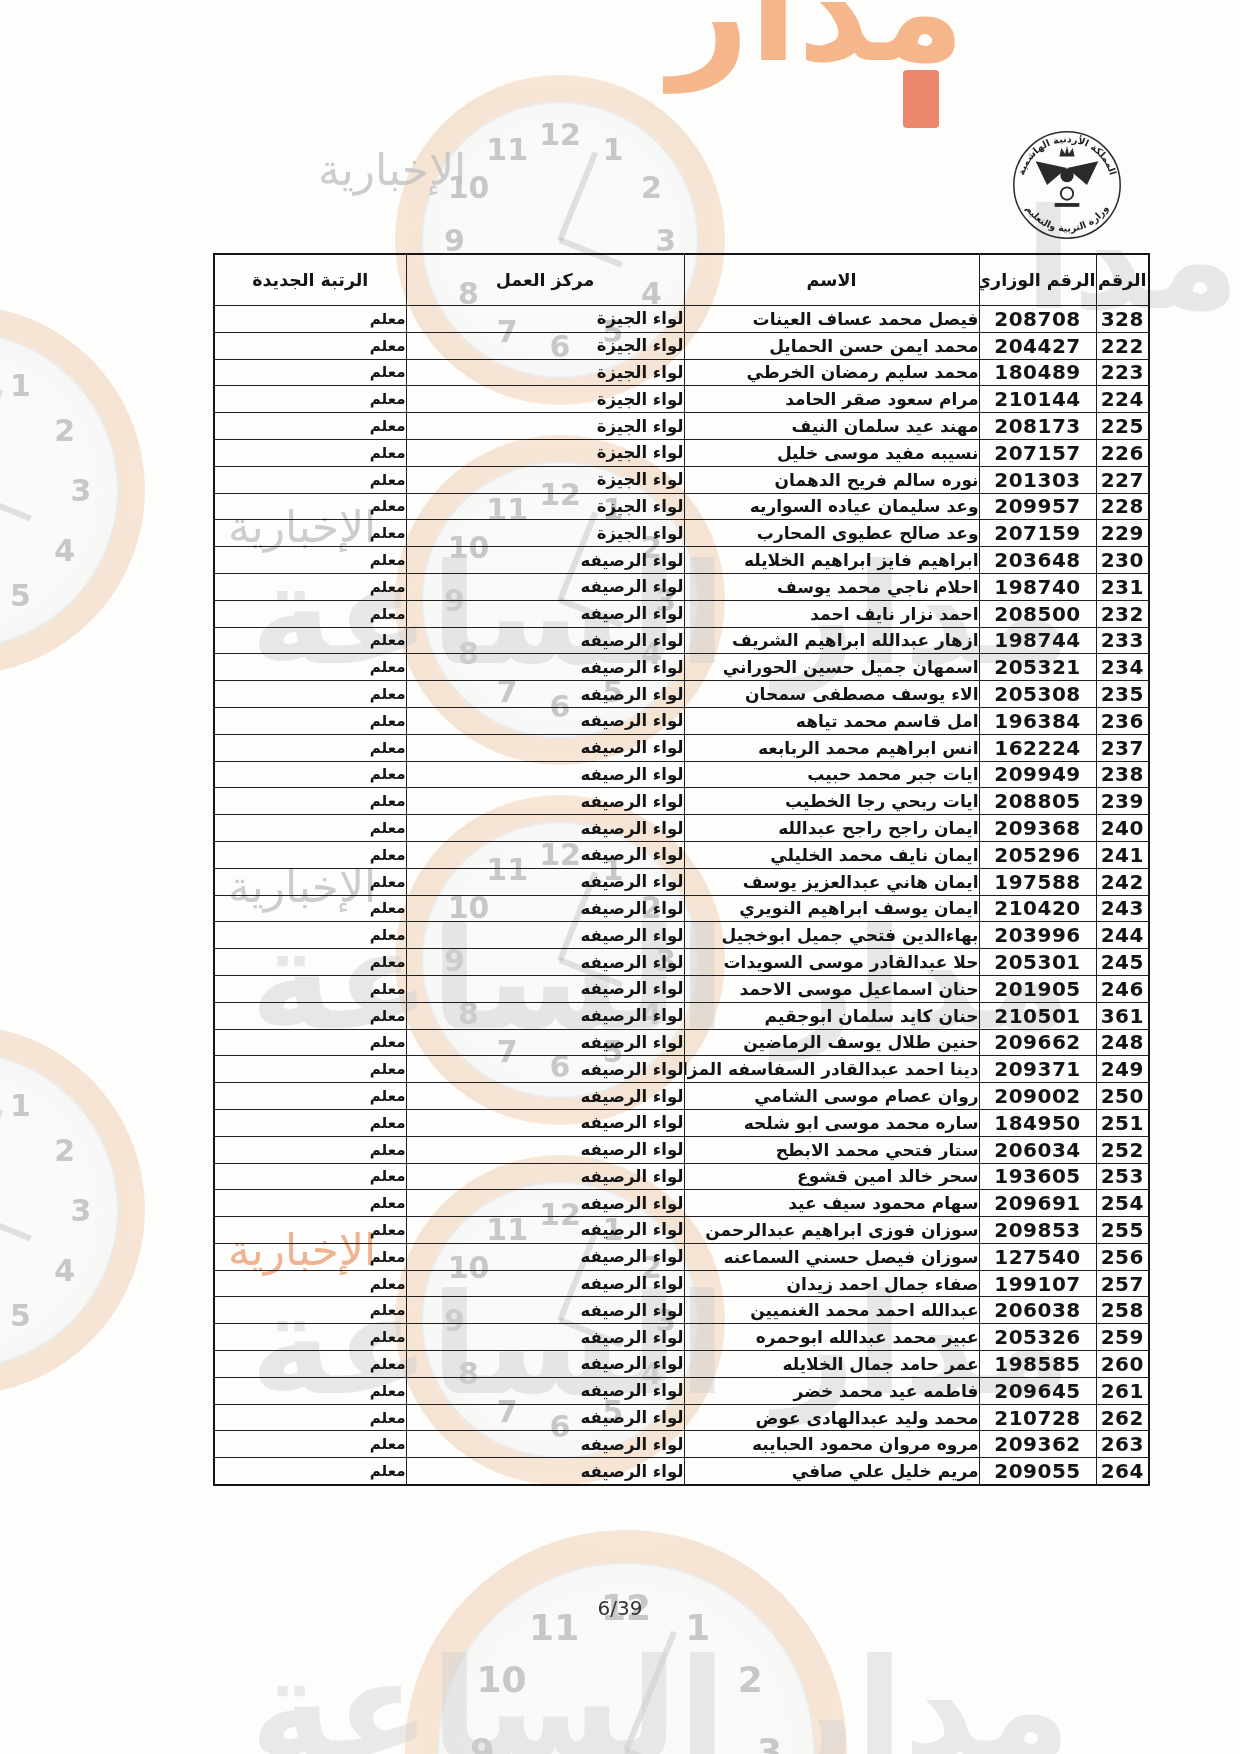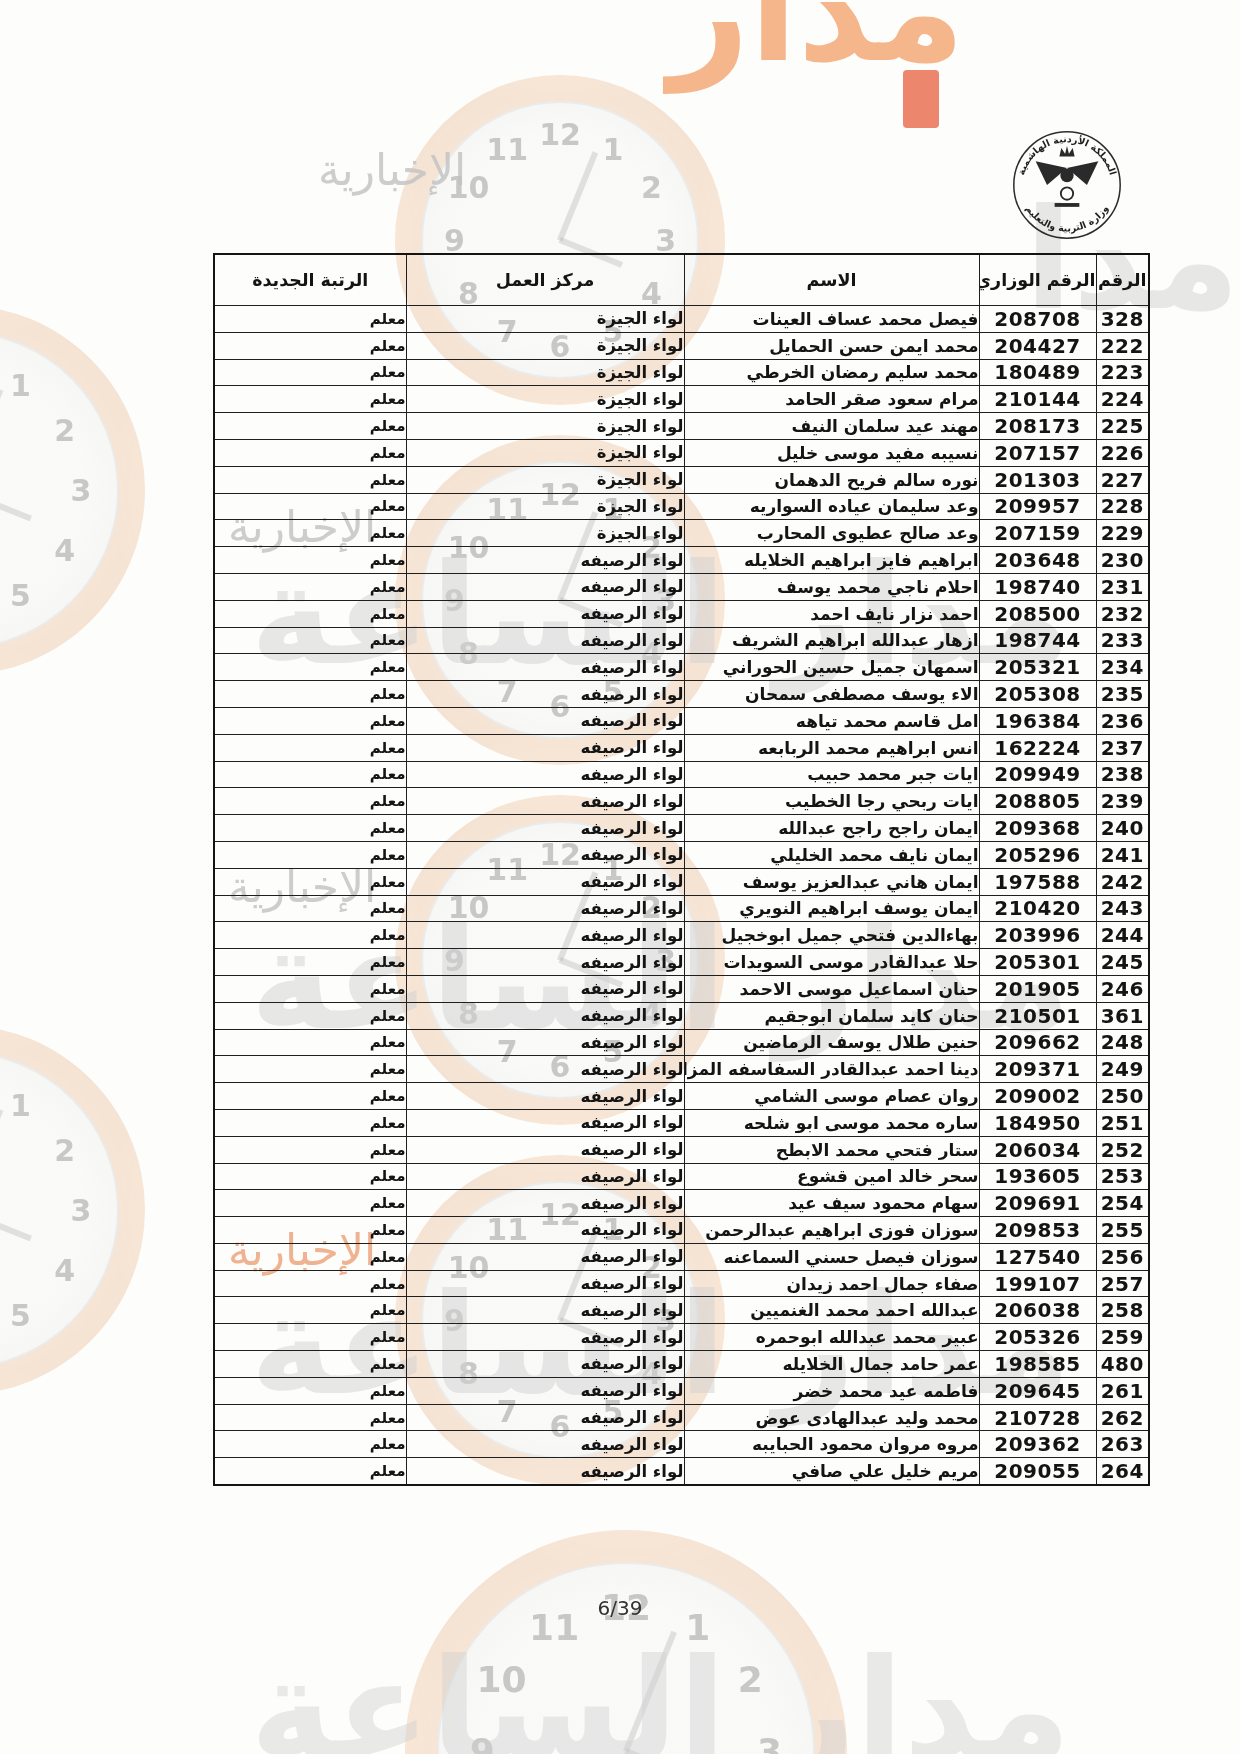--- a/index.html
+++ b/index.html
@@ -487,21 +487,21 @@
             <td class="col-rank">معلم</td>
           </tr>
           <tr>
             <td class="col-seq">259</td>
             <td class="col-ministry">205326</td>
             <td class="col-name">عبير محمد عبدالله ابوحمره</td>
             <td class="col-center">لواء الرصيفه</td>
             <td class="col-rank">معلم</td>
           </tr>
           <tr>
-            <td class="col-seq">480</td>
+            <td class="col-seq">260</td>
             <td class="col-ministry">198585</td>
             <td class="col-name">عمر حامد جمال الخلايله</td>
             <td class="col-center">لواء الرصيفه</td>
             <td class="col-rank">معلم</td>
           </tr>
           <tr>
             <td class="col-seq">261</td>
             <td class="col-ministry">209645</td>
             <td class="col-name">فاطمه عيد محمد خضر</td>
             <td class="col-center">لواء الرصيفه</td>

